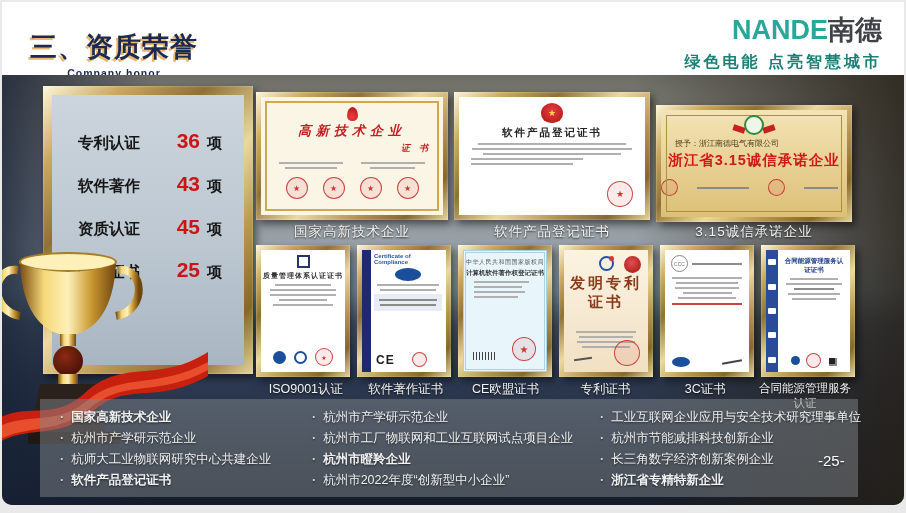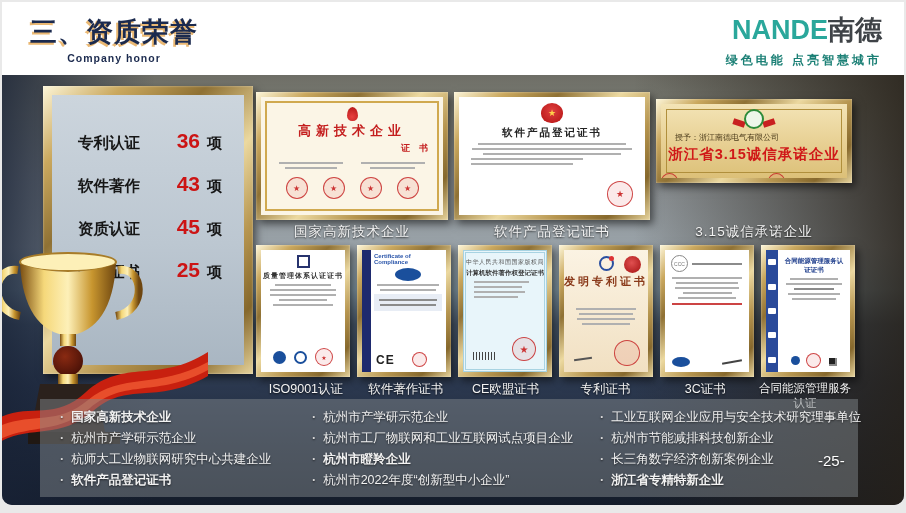--- a/index.html
+++ b/index.html
@@ -6,34 +6,34 @@
   body{
     width:906px;height:513px;position:relative;background:#e9e9e9;
     font-family:"Liberation Sans","DejaVu Sans",sans-serif;overflow:hidden;
   }
   .slide{
     position:absolute;left:2px;top:2px;width:902px;height:503px;
     background:#ffffff;border-radius:0 0 10px 10px;overflow:hidden;
   }
   
   .header{position:absolute;left:0;top:0;width:100%;height:73px;background:#fff;}
-  .title-block{position:absolute;left:28px;top:12px;}
+  .title-block{position:absolute;left:28px;top:27px;}
   .slide-title{
     font-size:27px;font-weight:bold;color:#1b2a4e;letter-spacing:1px;
     text-shadow:-2px 2px 0 rgba(222,146,40,.65);
   }
   .slide-subtitle{
     font-size:10.5px;font-weight:bold;color:#1b2a4e;letter-spacing:1px;
     text-align:center;margin-top:2px;
   }
   .logo-block{position:absolute;right:22px;top:10px;text-align:right;}
   .logo-line{font-weight:bold;font-size:27px;letter-spacing:0;}
   .logo-en{color:#2aa79b;}
   .logo-cn{color:#3f4347;}
-  .tagline{font-size:12px;font-weight:bold;color:#1c8076;letter-spacing:3px;margin-top:4px;}
+  .tagline{font-size:16px;font-weight:bold;color:#1c8076;letter-spacing:3px;margin-top:4px;}
   
   .photo{
     position:absolute;left:0;top:73px;width:100%;height:430px;
     background:
       linear-gradient(90deg, rgba(24,34,54,.80) 0%, rgba(24,34,54,0) 17%, rgba(24,34,54,0) 70%, rgba(38,32,24,.85) 100%),
       linear-gradient(180deg,#6e6e66 0%,#7e8078 9%,#8d9295 24%,#9aa3a9 40%,#8095a2 50%,#48586b 58%,#2c3950 72%,#1d2738 88%,#141c2a 100%);
   }
   
   .gframe{
     position:absolute;
@@ -55,21 +55,21 @@
   .caption{
     position:absolute;color:#f3f3f3;font-size:13.5px;text-align:center;
     text-shadow:0 1px 2px rgba(0,0,0,.8);letter-spacing:1px;
   }
   
   .ln{height:2px;background:#b0b0b0;margin:3px auto;}
   .lnd{height:2px;background:#8b8b8b;margin:3px auto;}
   .stamp{border-radius:50%;border:1.5px solid rgba(198,40,40,.85);color:#c33;
     display:flex;align-items:center;justify-content:center;background:rgba(225,80,80,.12);}
   
-  .cert1{background:#fbf5e6;}
+  .cert1{background:#fbf5e6;font-style:italic;}
   .c1-border{position:absolute;inset:4px;border:2px solid #d0a94f;text-align:center;}
   .flame{width:11px;height:14px;margin:4px auto 1px;border-radius:60% 60% 55% 55%/75% 75% 45% 45%;
     background:radial-gradient(circle at 45% 70%,#e84040,#b01212);}
   .c1-title{font-size:13px;font-weight:bold;color:#c41e1e;letter-spacing:5px;}
   .c1-sub{font-size:9px;font-weight:bold;color:#c41e1e;letter-spacing:9px;margin-top:2px;text-align:right;}
   .c1-cols{display:flex;justify-content:space-between;padding:4px 12px 0;}
   .c1-cols>div{width:44%;}
   .c1-stamps{display:flex;justify-content:center;gap:15px;margin-top:5px;}
   .c1-stamps .stamp{width:20px;height:20px;font-size:8px;}
   
@@ -113,21 +113,21 @@
   .c6-title{font-size:6.5px;font-weight:bold;color:#333;margin:2px 0 3px;}
   .c6-star{position:absolute;right:8px;bottom:8px;width:22px;height:22px;font-size:10px;}
   .barcode{position:absolute;left:7px;bottom:9px;width:22px;height:8px;
     background:repeating-linear-gradient(90deg,#444 0 1px,transparent 1px 3px);}
   
   .cert7{background:linear-gradient(180deg,#fbf3e3,#f1e0c2);text-align:center;}
   .c7-seal{position:absolute;right:7px;top:6px;width:17px;height:17px;border-radius:50%;
     background:radial-gradient(circle at 45% 40%,#e05050,#a31010);}
   .c7-logo{width:11px;height:11px;border-radius:50%;border:2px solid #2a4fa0;margin:6px auto 3px;position:relative;}
   .c7-logo::after{content:"";position:absolute;right:-2px;top:-2px;width:5px;height:5px;border-radius:50%;background:#d33;}
-  .c7-title{font-size:11px;font-weight:bold;color:#8a3a1a;letter-spacing:3px;margin-bottom:19px;}
+  .c7-title{font-size:15px;font-weight:bold;color:#8a3a1a;letter-spacing:3px;margin-bottom:19px;}
   .c7-stamp{position:absolute;right:8px;bottom:6px;width:24px;height:24px;font-size:9px;}
   .c7-sign{position:absolute;left:10px;bottom:12px;width:18px;height:2px;background:#555;transform:rotate(-8deg);}
   
   .cert8{background:#ffffff;}
   .c8-top{display:flex;align-items:center;gap:4px;padding:5px 6px 2px;}
   .c8-mark{width:15px;height:15px;border-radius:50%;border:1.5px solid #888;color:#777;
     font-size:5px;display:flex;align-items:center;justify-content:center;flex:none;}
   .c8-body{padding:0 7px;}
   .c8-redline{height:2px;background:#c44;margin:4px 7px 0;}
   .c8-bottom{position:absolute;bottom:5px;left:7px;right:7px;display:flex;justify-content:space-between;align-items:center;}
@@ -274,21 +274,21 @@
       <div class="c2-title">软件产品登记证书</div>
       <div class="ln" style="width:80%"></div>
       <div class="ln" style="width:86%"></div>
       <div class="ln" style="width:74%"></div>
       <div class="ln" style="width:60%;margin-left:12px"></div>
       <div class="ln" style="width:55%;margin-left:12px"></div>
       <div class="stamp c2-stamp">★</div>
     </div>
   </div>
 
-  <div class="gframe" style="left:654px;top:97px;width:196px;height:84px">
+  <div class="gframe" style="left:654px;top:103px;width:196px;height:117px">
     <div class="inner cert3">
       <div class="plaque-line"></div>
       <div class="c3-logo">
         <div class="c3-wing l"></div>
         <div class="c3-wing r"></div>
         <div class="c3-ring"></div>
       </div>
       <div class="c3-award">授予：浙江南德电气有限公司</div>
       <div class="c3-title">浙江省3.15诚信承诺企业</div>
       <div class="c3-bottom">

